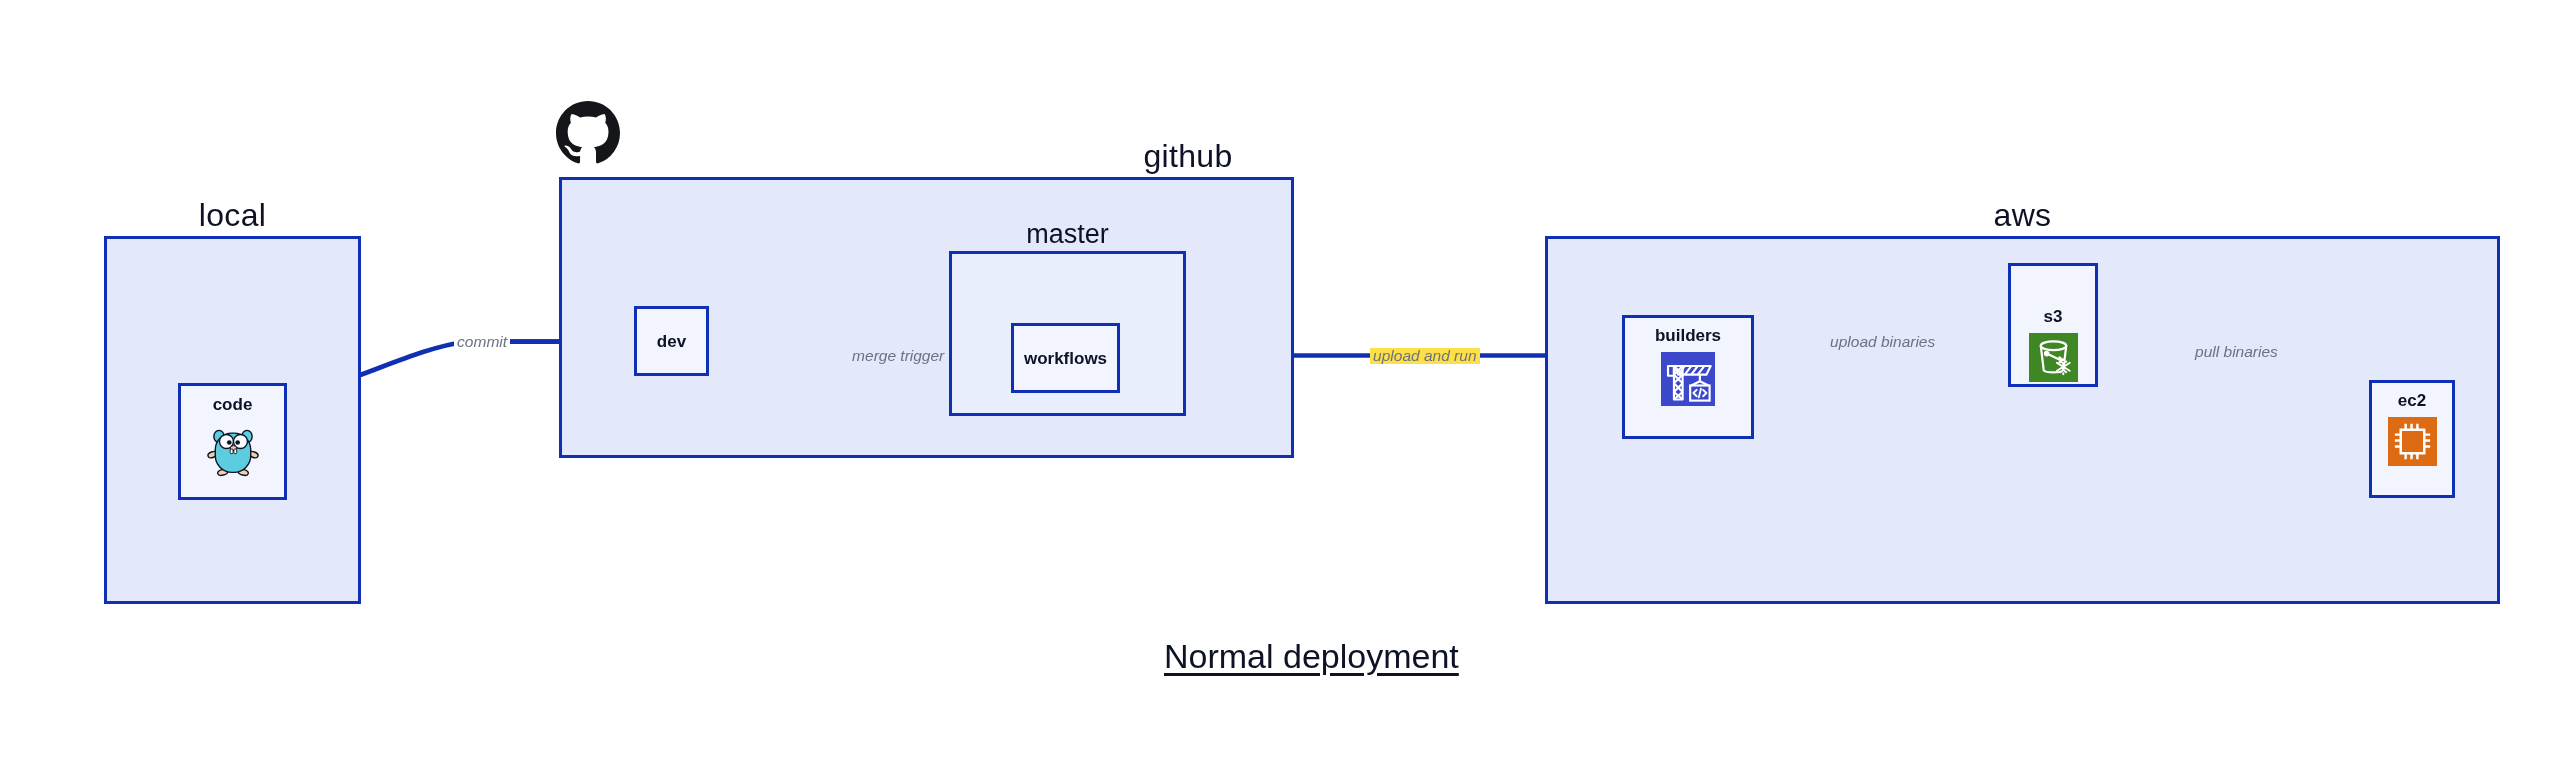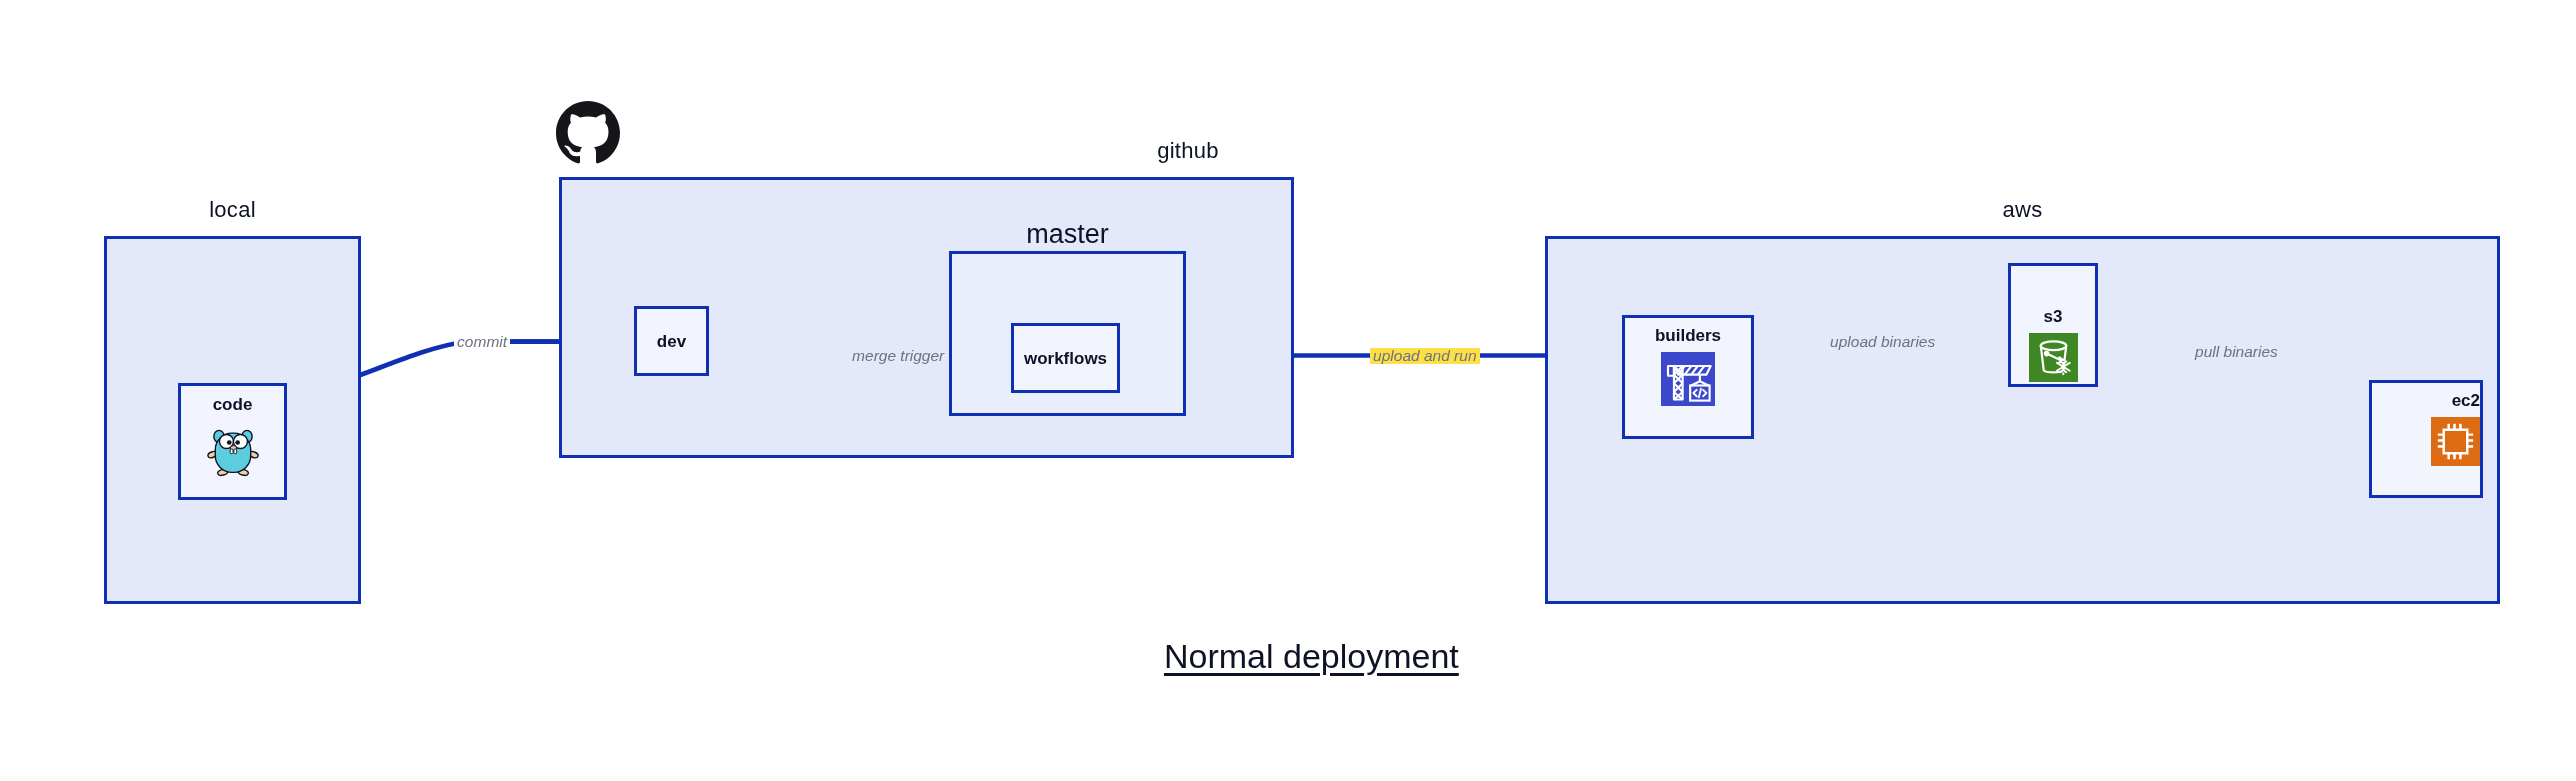--- a/index.html
+++ b/index.html
@@ -21,21 +21,21 @@
   
   .group-box {
     position: absolute;
     background: #e3e8fb;
     border: 3.6px solid #0f30b4;
     box-sizing: border-box;
   }
   .group-label {
     position: absolute;
     color: #0d1226;
-    font-size: 22px;
+    font-size: 32px;
     font-weight: 400;
     letter-spacing: 0.3px;
     white-space: nowrap;
     font-family: "Liberation Sans", sans-serif;
   }
 
   
   .sub-box {
     position: absolute;
     background: #e9eefc;
@@ -246,21 +246,21 @@
         </g>
 
         <g stroke="#ffffff" stroke-width="4" stroke-linecap="round">
           <path d="M70 54 L70 84 M57 61 L83 77 M83 61 L57 77"></path>
           <path d="M64 58 L70 62 L76 58 M64 80 L70 76 L76 80"></path>
         </g>
       </svg>
     </span>
   </div>
 
-  <div class="node-box" style="left:2369px; top:380px; width:114px; height:118px; padding-top:9.3px;align-items:flex-end;">
+  <div class="node-box" style="left:2369px; top:380px; width:86px; height:118px; padding-top:9.3px;">
     <span class="node-title">ec2</span>
     <span class="node-icon" style="margin-top:8.2px;">
       <svg width="49" height="49" viewBox="0 0 100 100" xmlns="http://www.w3.org/2000/svg">
         <rect x="0" y="0" width="100" height="100" fill="#dd6b13"></rect>
         <rect x="26" y="26" width="48" height="48" fill="none" stroke="#ffffff" stroke-width="5"></rect>
         <g stroke="#ffffff" stroke-width="5" stroke-linecap="butt">
           <path d="M36 26 L36 14 M48 26 L48 14 M60 26 L60 14"></path>
           <path d="M36 74 L36 86 M48 74 L48 86 M60 74 L60 86"></path>
           <path d="M26 36 L14 36 M26 48 L14 48 M26 60 L14 60"></path>
           <path d="M74 36 L86 36 M74 48 L86 48 M74 60 L86 60"></path>

